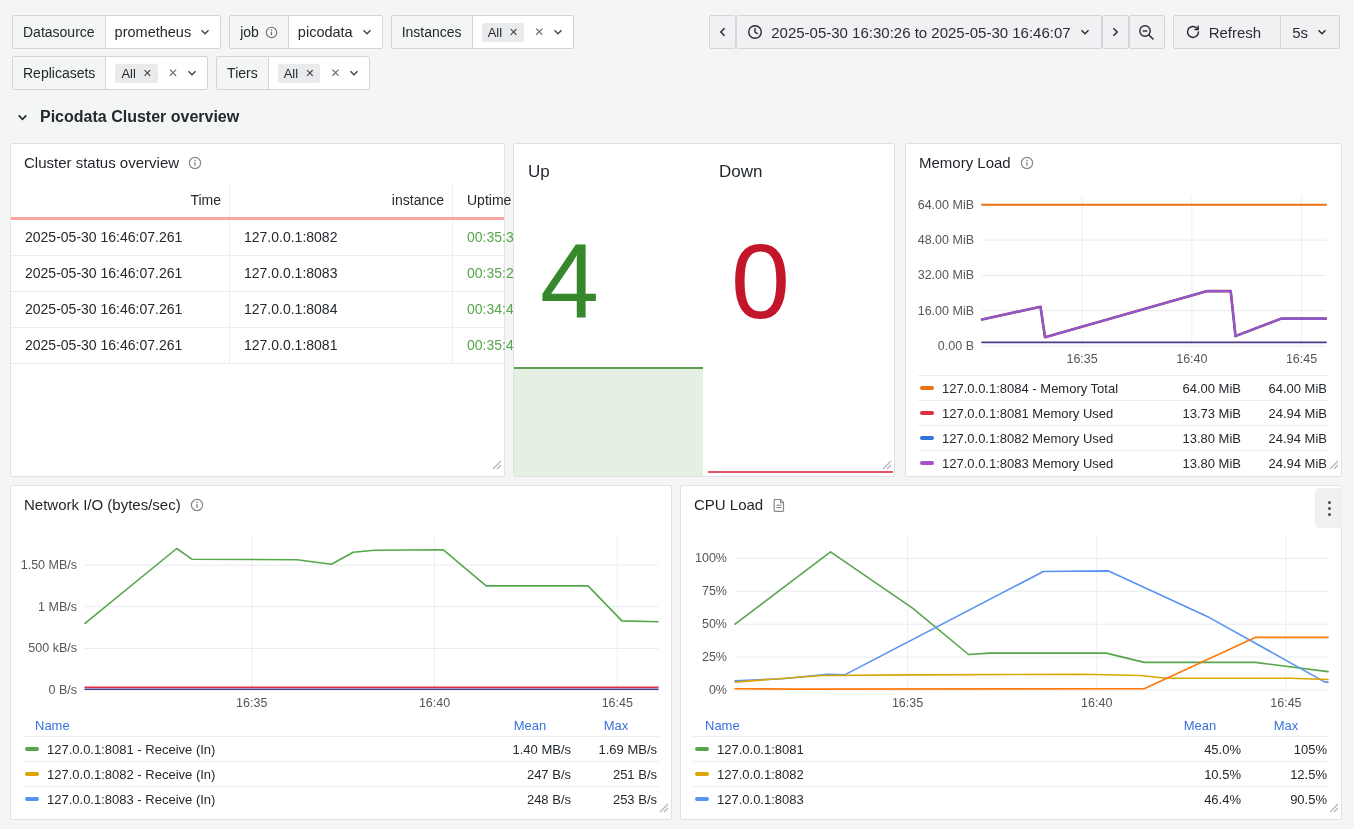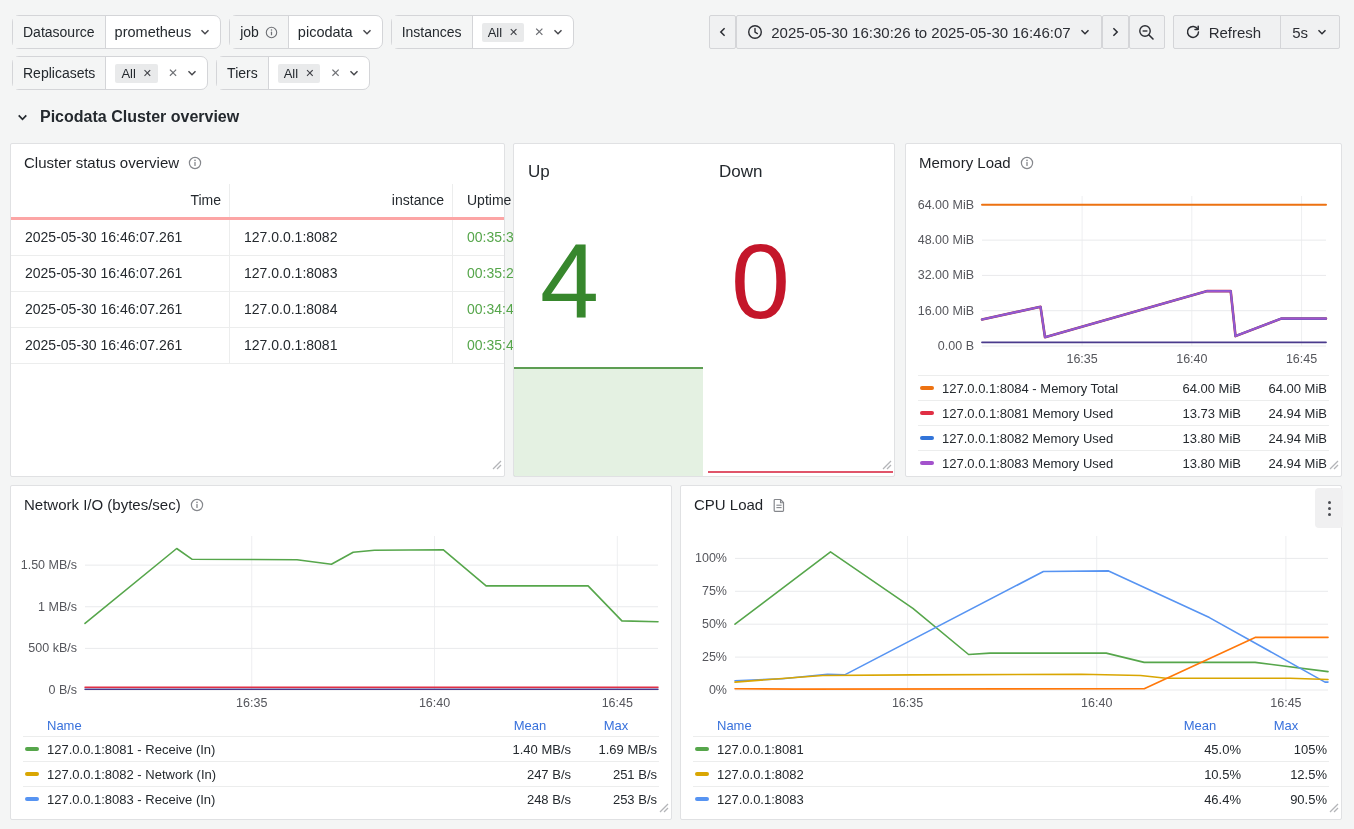--- a/index.html
+++ b/index.html
@@ -7,21 +7,21 @@
     width:1354px;height:829px;position:relative;overflow:hidden;
     background:#f4f5f5;color:#24292e;
     font-family:"Liberation Sans","DejaVu Sans",sans-serif;
     -webkit-font-smoothing:antialiased;
   }
   
   .filters-row{position:absolute;display:flex;gap:8px}
   #filters-row1{left:12px;top:15px}
   #filters-row2{left:12px;top:56px}
   .filter-group{display:inline-flex;align-items:stretch;height:32px;background:#fff;
-    border:1px solid #d4d5d8;border-radius:7px;font-size:14px}
+    border:1px solid #d4d5d8;border-radius:2px;font-size:14px}
   .filter-label{background:#f4f5f5;border-right:1px solid #d4d5d8;padding:0 10px;
     display:flex;align-items:center;gap:6px;white-space:nowrap}
   .filter-value{padding:0 9px;display:flex;align-items:center;gap:8px;white-space:nowrap;font-size:14.5px}
   .chip{background:#e9eaeb;border-radius:2px;padding:3px 6px;font-size:13px;
     display:inline-flex;align-items:center;gap:7px;line-height:1}
   .xmark{font-size:11px;color:#3f4046;cursor:pointer}
   .clear-x{color:#6e7075;font-size:12px;margin-left:2px;cursor:pointer}
   .caret{display:flex;align-items:center}
   #time-controls{position:absolute;right:14px;top:15px;display:flex;align-items:center}
   .tbtn{display:inline-flex;align-items:center;justify-content:center;gap:8px;height:34px;
@@ -66,21 +66,21 @@
   
   .chart{position:absolute;left:10px;right:10px}
   #chart-memory{top:44px;height:182px}
   #chart-network,#chart-cpu{top:44px;height:184px}
   .chart svg{display:block}
   
   .legend{position:absolute;left:12px;right:12px;font-size:13px;color:#24292e}
   #legend-memory{top:231px}
   #legend-network,#legend-cpu{top:228px}
   .legend-head{display:flex;align-items:center;height:22px;color:#3871dc;font-weight:500}
-  .legend-head .name{flex:1;margin-left:24px;cursor:pointer}
+  .legend-head .name{flex:1;margin-left:12px;cursor:pointer}
   .legend-head .mean,.legend-head .max{width:86px;text-align:center;cursor:pointer}
   .legend-row{display:flex;align-items:center;height:24px;border-top:1px solid #eceded;padding:0 2px}
   .legend-row .swatch{width:14px;height:4px;border-radius:2px;margin-right:8px;flex:none}
   .legend-row .name{flex:1;cursor:pointer;white-space:nowrap;overflow:hidden}
   .legend-row .mean,.legend-row .max{width:86px;text-align:right;white-space:nowrap}
   
   .kebab-btn{position:absolute;top:2px;right:-2px;width:28px;height:40px;background:#f0f0f1;
     border-radius:4px;display:flex;flex-direction:column;align-items:center;justify-content:center;gap:3px;cursor:pointer}
   .kebab-btn i{width:3px;height:3px;border-radius:50%;background:#4a4c52}
   .icon{display:inline-flex;align-items:center;justify-content:center}
@@ -417,21 +417,21 @@
     </div>
     <div>
         <div class="legend-row">
           <span class="swatch" style="background:#56A64B"></span>
           <span class="name">127.0.0.1:8081 - Receive (In)</span>
           <span class="mean">1.40 MB/s</span>
           <span class="max">1.69 MB/s</span>
         </div>
         <div class="legend-row">
           <span class="swatch" style="background:#D9A602"></span>
-          <span class="name">127.0.0.1:8082 - Network (In)</span>
+          <span class="name">127.0.0.1:8082 - Receive (In)</span>
           <span class="mean">247 B/s</span>
           <span class="max">251 B/s</span>
         </div>
         <div class="legend-row">
           <span class="swatch" style="background:#5794F2"></span>
           <span class="name">127.0.0.1:8083 - Receive (In)</span>
           <span class="mean">248 B/s</span>
           <span class="max">253 B/s</span>
         </div>
       </div>

